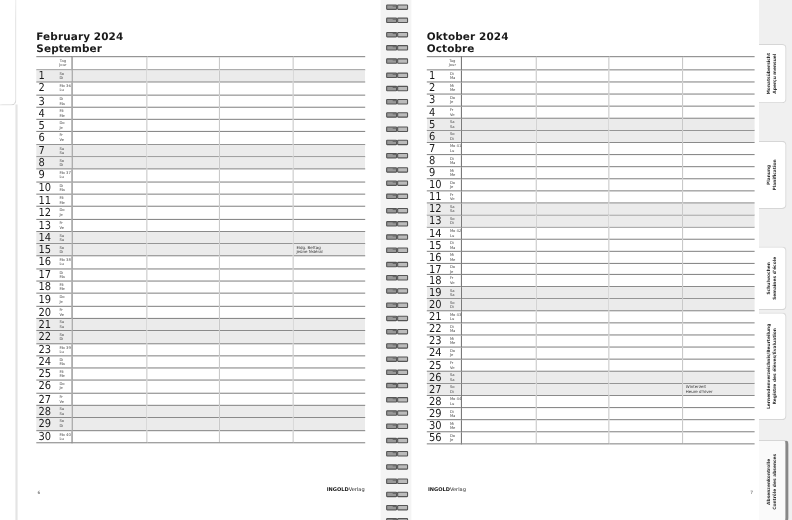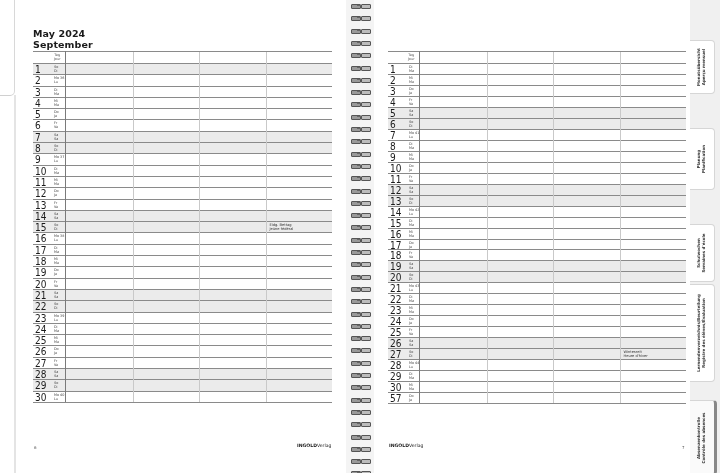--- a/index.html
+++ b/index.html
@@ -34,21 +34,21 @@
   .tab.active { background:#fafafa; border-right:3px solid #888; }
   .tab-label { position:absolute; left:50%; top:50%; transform:translate(-50%,-50%) rotate(-90deg); font-size:4px; line-height:4.6px; text-align:center; white-space:nowrap; font-weight:bold; color:#333; }
 </style>
 </head>
 <body>
 
 <div class="page left">
   <div class="left-tab"></div>
   <div class="left-tab-shadow"></div>
   <div class="month-title" style="left:33px; top:28px;">
-    <div>May 2024</div>
+    <div>February 2024</div>
     <div>September</div>
   </div>
   <table class="cal" id="cal-left" style="left:33px; top:51px; width:299px;">
     <colgroup>
         <col style="width:32px">
         <col style="width:68px">
         <col style="width:66px">
         <col style="width:67px">
         <col style="width:66px">
       </colgroup>
@@ -654,20 +654,24 @@
       <div class="b"></div>
     </div>
     <div class="ring" style="top: 470.4px;">
       <div class="a"></div>
       <div class="c"></div>
       <div class="b"></div>
     </div>
   </div>
 
 <div class="page right">
+  <div class="month-title" style="left:14px; top:28px;">
+    <div>Oktober 2024</div>
+    <div>Octobre</div>
+  </div>
   <table class="cal" id="cal-right" style="left:14px; top:51px; width:298px;">
     <colgroup>
         <col style="width:31px">
         <col style="width:68px">
         <col style="width:66px">
         <col style="width:67px">
         <col style="width:66px">
       </colgroup>
     <tbody>
         <tr class="hdr" style="height: 11px;">
@@ -1068,21 +1072,21 @@
               <div>Me</div>
             </span>
           </td>
           <td style="height: 9.98px;"></td>
           <td style="height: 9.98px;"></td>
           <td style="height: 9.98px;"></td>
           <td style="height: 9.98px;"></td>
         </tr>
         <tr class=" last">
           <td class="daycell" style="height: 9.98px;">
-            <span class="daynum">57</span>
+            <span class="daynum">56</span>
             <span class="daylbl">
               <div>Do</div>
               <div>Je</div>
             </span>
           </td>
           <td style="height: 9.98px;"></td>
           <td style="height: 9.98px;"></td>
           <td style="height: 9.98px;"></td>
           <td style="height: 9.98px;"></td>
         </tr>

